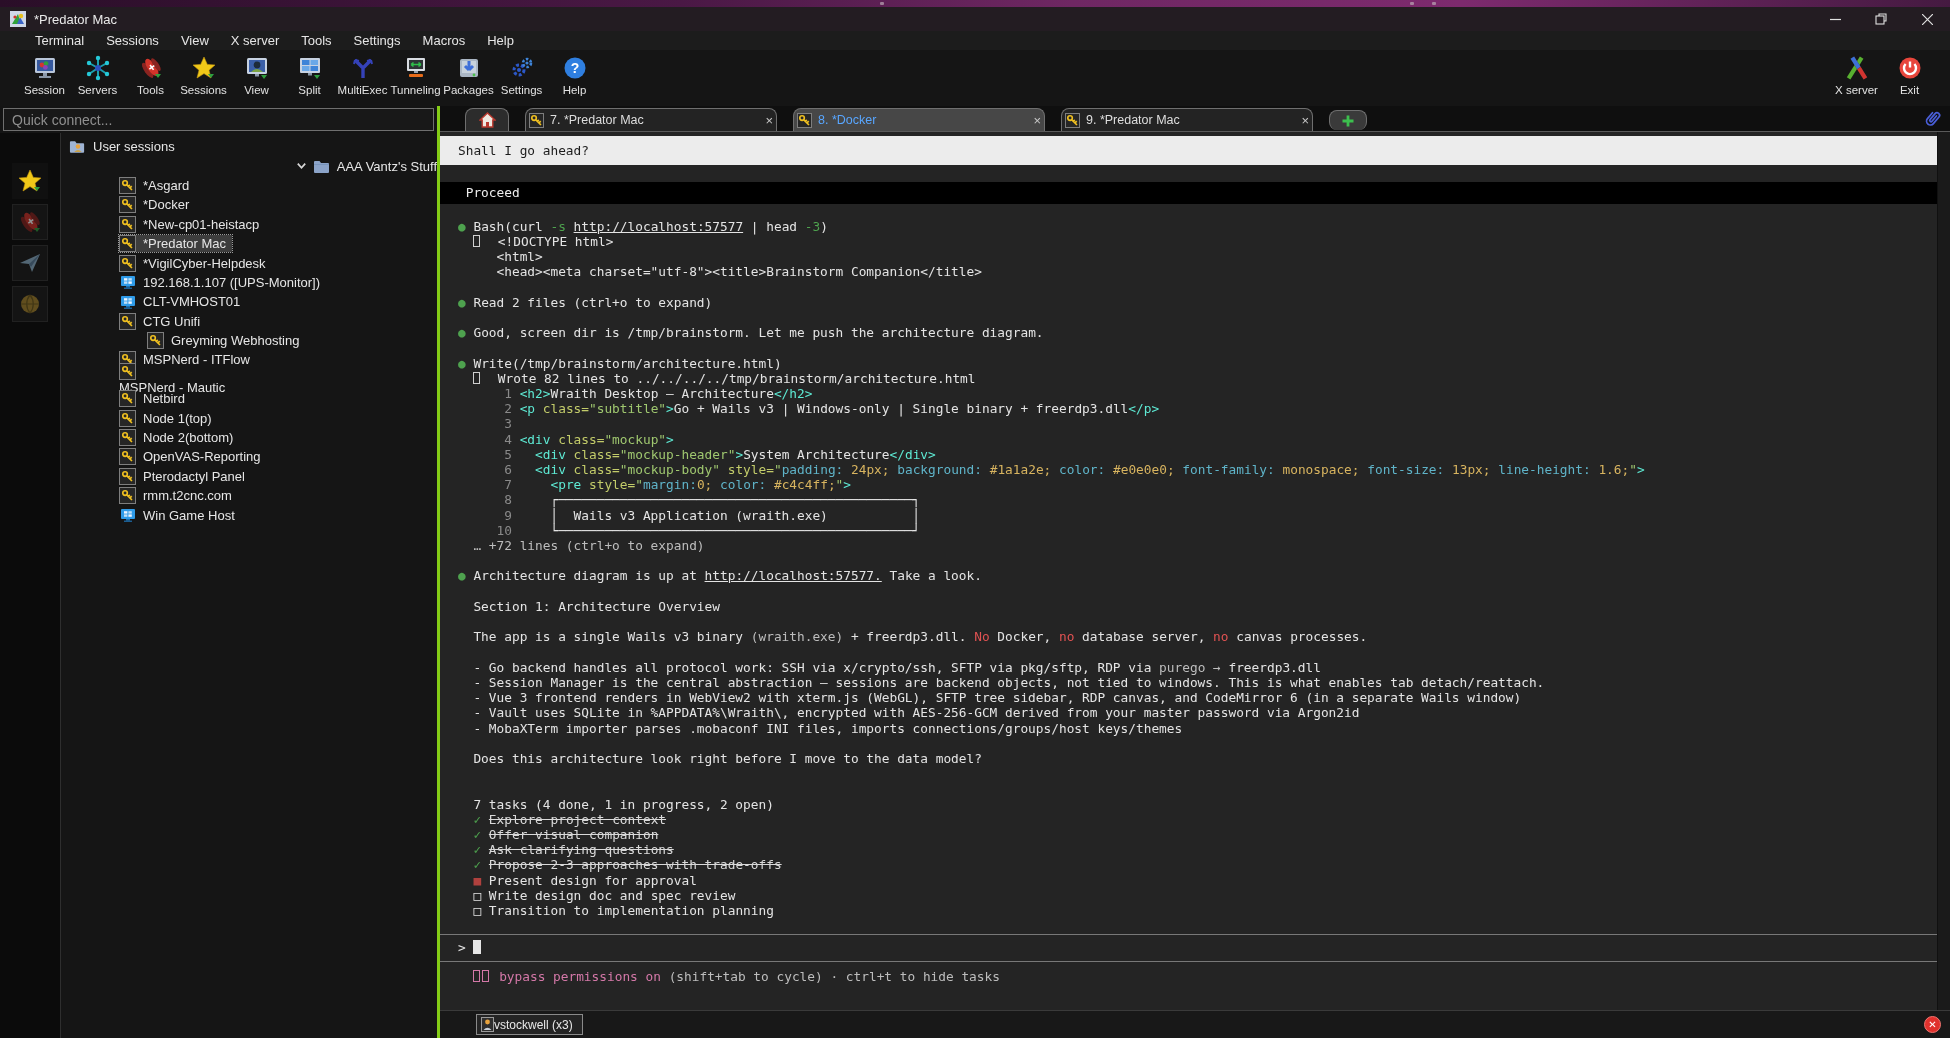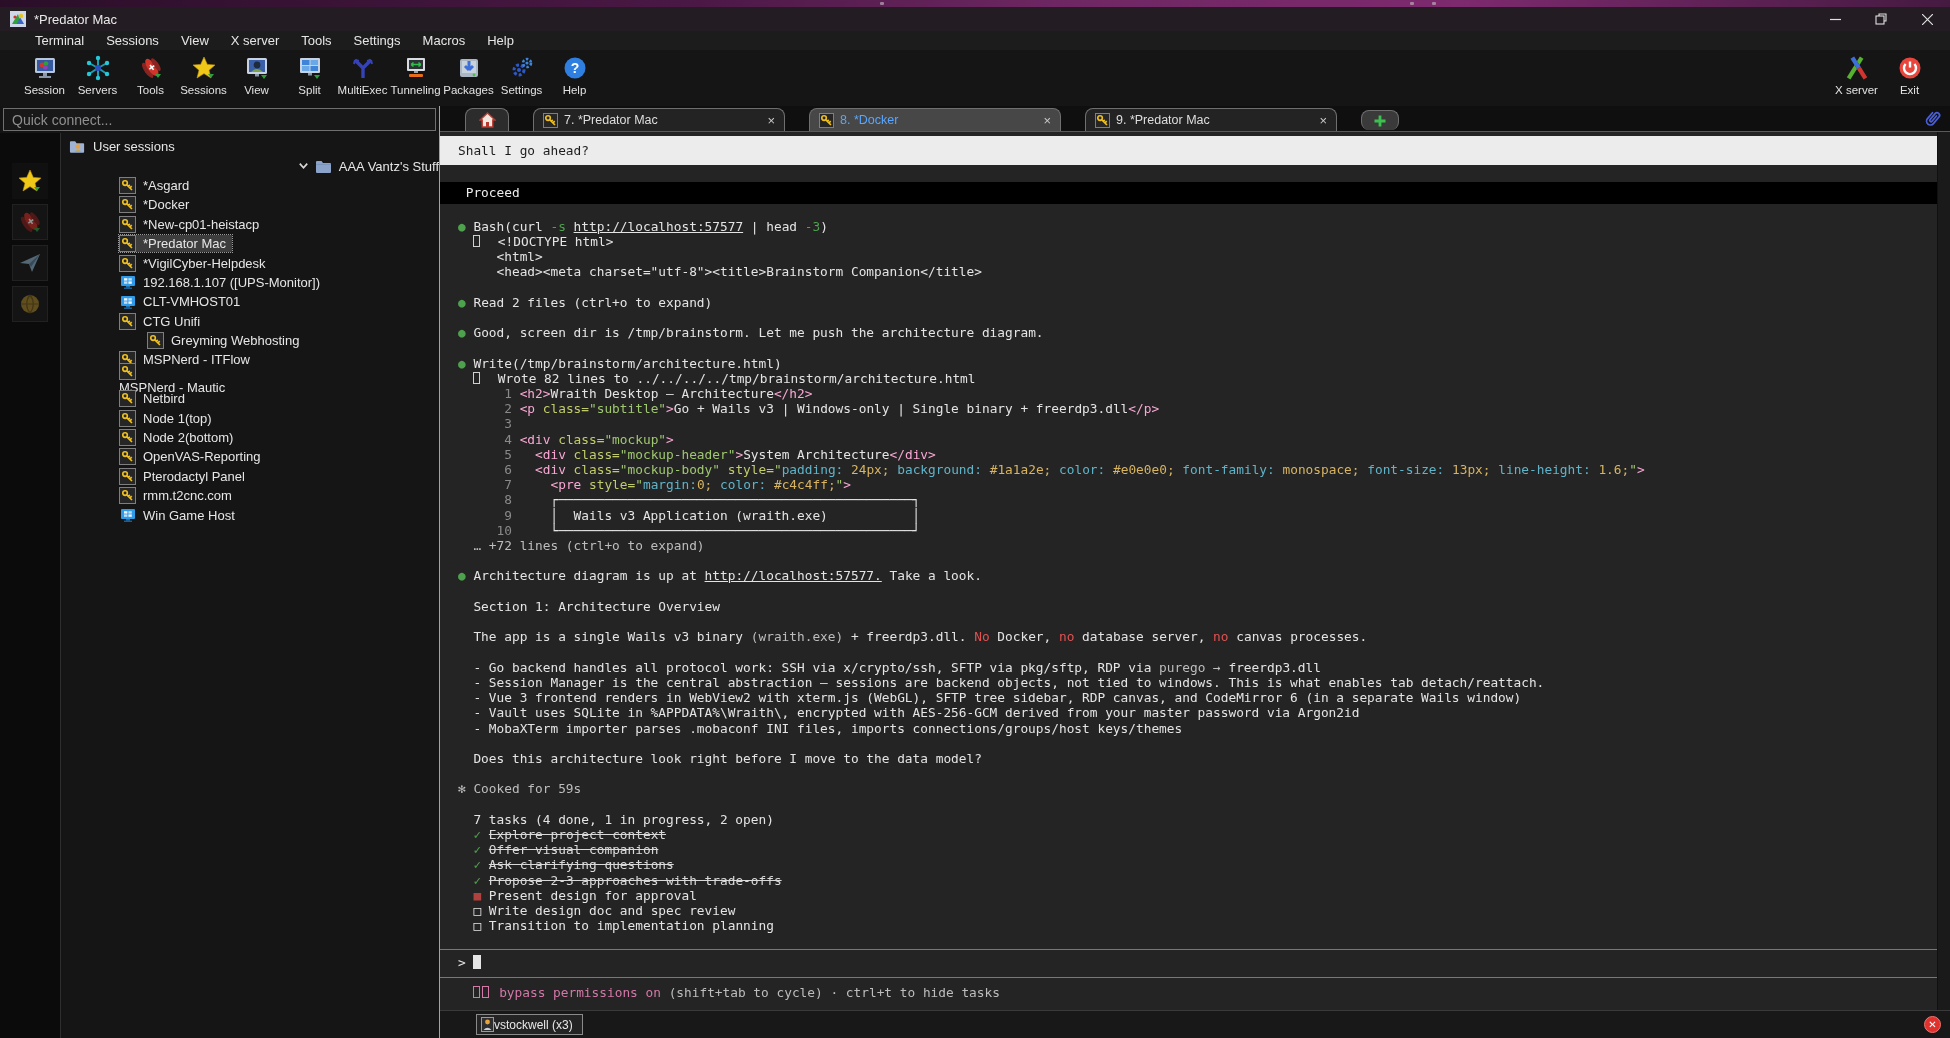--- a/index.html
+++ b/index.html
@@ -25,38 +25,38 @@
   
   .toolbar { height:56px; background:#151515; display:flex; align-items:flex-start; padding:2px 6px 0 18px; flex:none; }
   .tb-group { display:flex; }
   .tb-item { width:53px; display:flex; flex-direction:column; align-items:center; padding-top:2px; }
   .tb-item .tb-ico { width:28px; height:28px; display:flex; align-items:center; justify-content:center; }
   .tb-item .tb-label { font-size:11.5px; color:#e2e2e2; margin-top:2px; white-space:nowrap; }
   .tb-right { margin-left:auto; display:flex; padding-right:8px; }
 
   
   .main { flex:1; display:flex; min-height:0; }
-  .sidebar { width:440px; flex:none; background:#141414; border-right:1px solid #84cc16; display:flex; flex-direction:column; }
+  .sidebar { width:440px; flex:none; background:#141414; border-right:3px solid #84cc16; display:flex; flex-direction:column; }
   .quick-connect { margin:2px 3px; height:23px; background:#181818; border:1px solid #6f6f6f; color:#e0e0e0; font-size:14px; padding:0 8px; font-family:"Liberation Sans",sans-serif; }
   .quick-connect::placeholder { color:#8f8f8f; }
   .sidebar-body { flex:1; display:flex; min-height:0; }
   .icon-strip { width:61px; background:#0b0b0b; border-right:1px solid #2e2e2e; padding-top:30px; display:flex; flex-direction:column; align-items:center; gap:5px; }
   .strip-btn { width:36px; height:36px; display:flex; align-items:center; justify-content:center; background:#1d1d1d; border:1px solid #333; }
   .strip-btn.active { background:#101010; border-color:#101010; }
   .tree { flex:1; background:#151515; padding-top:4px; overflow:hidden; }
   .tree-row { height:19.4px; display:flex; align-items:center; color:#e6e6e6; font-size:13px; white-space:nowrap; }
   .tree-row .t-ico { width:17px; height:17px; display:flex; align-items:center; justify-content:center; margin-right:7px; flex:none; }
   .icon-frame { width:17px; height:17px; background:#262626; border:1px solid #7e7e7e; display:flex; align-items:center; justify-content:center; }
   .sel-wrap { display:flex; align-items:center; background:#3d3d3d; outline:1px dotted #9a9a9a; padding-right:6px; }
   .chev { width:14px; height:14px; margin-right:4px; flex:none; }
 
   
   .right { flex:1; display:flex; flex-direction:column; min-width:0; background:#0f0f0f; }
   .tabbar { height:26px; flex:none; display:flex; align-items:flex-end; border-bottom:1px solid #5a5a5a; position:relative; background:#0f0f0f; }
-  .tab { height:23px; display:flex; align-items:center; border:1px solid #6f6f6f; border-bottom:none; border-radius:8px 8px 0 0; background:#232323; color:#dedede; font-size:12.5px; padding:0 9px; margin-right:24px; }
+  .tab { height:23px; display:flex; align-items:center; border:1px solid #6f6f6f; border-bottom:none; border-radius:8px 8px 0 0; background:#232323; color:#dedede; font-size:12.5px; padding:0 3px; margin-right:16px; }
   .tab.home { width:44px; justify-content:center; margin-left:25px; background:#2c2c2c; }
   .tab.session-tab { width:252px; }
   .tab.lighter { background:#474747; }
   .tab.accent .tab-label { color:#58a6ff; }
   .tab .t-key { margin-right:6px; display:flex; }
   .tab .tab-close { margin-left:auto; color:#c9c9c9; font-size:13px; padding-left:8px; }
   .tab.plus { width:38px; justify-content:center; background:#3a3a3a; border-radius:8px 8px 8px 8px; height:20px; margin-bottom:1px; }
   .paperclip { position:absolute; right:6px; top:1px; }
 
   
@@ -64,21 +64,21 @@
   .scroll-strip { position:absolute; top:0; right:0; bottom:0; width:13px; background:#1a1a1a; border-left:1px solid #101010; }
   .tl { white-space:pre; padding-left:18px; min-height:15.2px; }
   .band-light { background:#ececec; color:#1c1c1c; padding-top:7px; padding-bottom:7px; margin-right:13px; margin-bottom:2px; }
   .band-dark { background:#000; color:#ededed; padding-top:3px; padding-bottom:3px; margin-right:13px; }
   .seg-d { color:#8a8a8a; }
   .seg-d2 { color:#bdbdbd; }
   .seg-g { color:#4ea24e; }
   .seg-r { color:#e05252; }
   .seg-rq { color:#b0413e; }
   .seg-pk { color:#d478a8; }
-  .seg-tag { color:#f9a8d4; }
+  .seg-tag { color:#5eead4; }
   .seg-attr { color:#c3cc6a; }
   .seg-str { color:#9fc76f; }
   .seg-css { color:#5fb4c9; }
   .seg-val { color:#d8b45f;text-align:right; }
   .seg-u { text-decoration:underline; }
   .seg-s { text-decoration:line-through; color:#d9d9d9; }
   .bxg { display:inline-block; width:7px; height:12px; border:1px solid #d0d0d0; margin:0 2px -1px 0; }
   .bxg.pk { border-color:#d478a8; }
   .input-box { margin:16px 13px 0 0; border-top:1px solid #787878; border-bottom:1px solid #787878; padding:5px 0 6px 18px; white-space:pre; }
   .cursor { display:inline-block; width:8px; height:14px; background:#e6e6e6; vertical-align:-2px; margin-left:7px; }
@@ -709,21 +709,20 @@
             <div class="tl"><span>  The app is a single Wails v3 binary </span><span class="seg-d2">(wraith.exe)</span><span> + freerdp3.dll. </span><span class="seg-r">No</span><span> Docker, </span><span class="seg-r">no</span><span> database server, </span><span class="seg-r">no</span><span> canvas processes.</span></div>
             <div class="tl">&nbsp;</div>
             <div class="tl"><span>  - Go backend handles all protocol work: SSH via x/crypto/ssh, SFTP via pkg/sftp, RDP via </span><span class="seg-d2">purego → </span><span>freerdp3.dll</span></div>
             <div class="tl"><span>  - Session Manager is the central abstraction — sessions are backend objects, not tied to windows. This is what enables tab detach/reattach.</span></div>
             <div class="tl"><span>  - Vue 3 frontend renders in WebView2 with xterm.js (WebGL), SFTP tree sidebar, RDP canvas, and CodeMirror 6 (in a separate Wails window)</span></div>
             <div class="tl"><span>  - Vault uses SQLite in %APPDATA%\Wraith\, encrypted with AES-256-GCM derived from your master password via Argon2id</span></div>
             <div class="tl"><span>  - MobaXTerm importer parses .mobaconf INI files, imports connections/groups/host keys/themes</span></div>
             <div class="tl">&nbsp;</div>
             <div class="tl"><span>  Does this architecture look right before I move to the data model?</span></div>
             <div class="tl">&nbsp;</div>
-            <div class="tl"><span class="seg-d2">✻ Cooked for 59s</span></div>
             <div class="tl">&nbsp;</div>
             <div class="tl"><span>  7 tasks (4 done, 1 in progress, 2 open)</span></div>
             <div class="tl"><span>  </span><span class="seg-g">✓</span><span> </span><span class="seg-s">Explore project context</span></div>
             <div class="tl"><span>  </span><span class="seg-g">✓</span><span> </span><span class="seg-s">Offer visual companion</span></div>
             <div class="tl"><span>  </span><span class="seg-g">✓</span><span> </span><span class="seg-s">Ask clarifying questions</span></div>
             <div class="tl"><span>  </span><span class="seg-g">✓</span><span> </span><span class="seg-s">Propose 2-3 approaches with trade-offs</span></div>
             <div class="tl"><span>  </span><span class="seg-rq">■</span><span> Present design for approval</span></div>
             <div class="tl"><span>  </span><span>□</span><span> Write design doc and spec review</span></div>
             <div class="tl"><span>  </span><span>□</span><span> Transition to implementation planning</span></div>
           </div>

